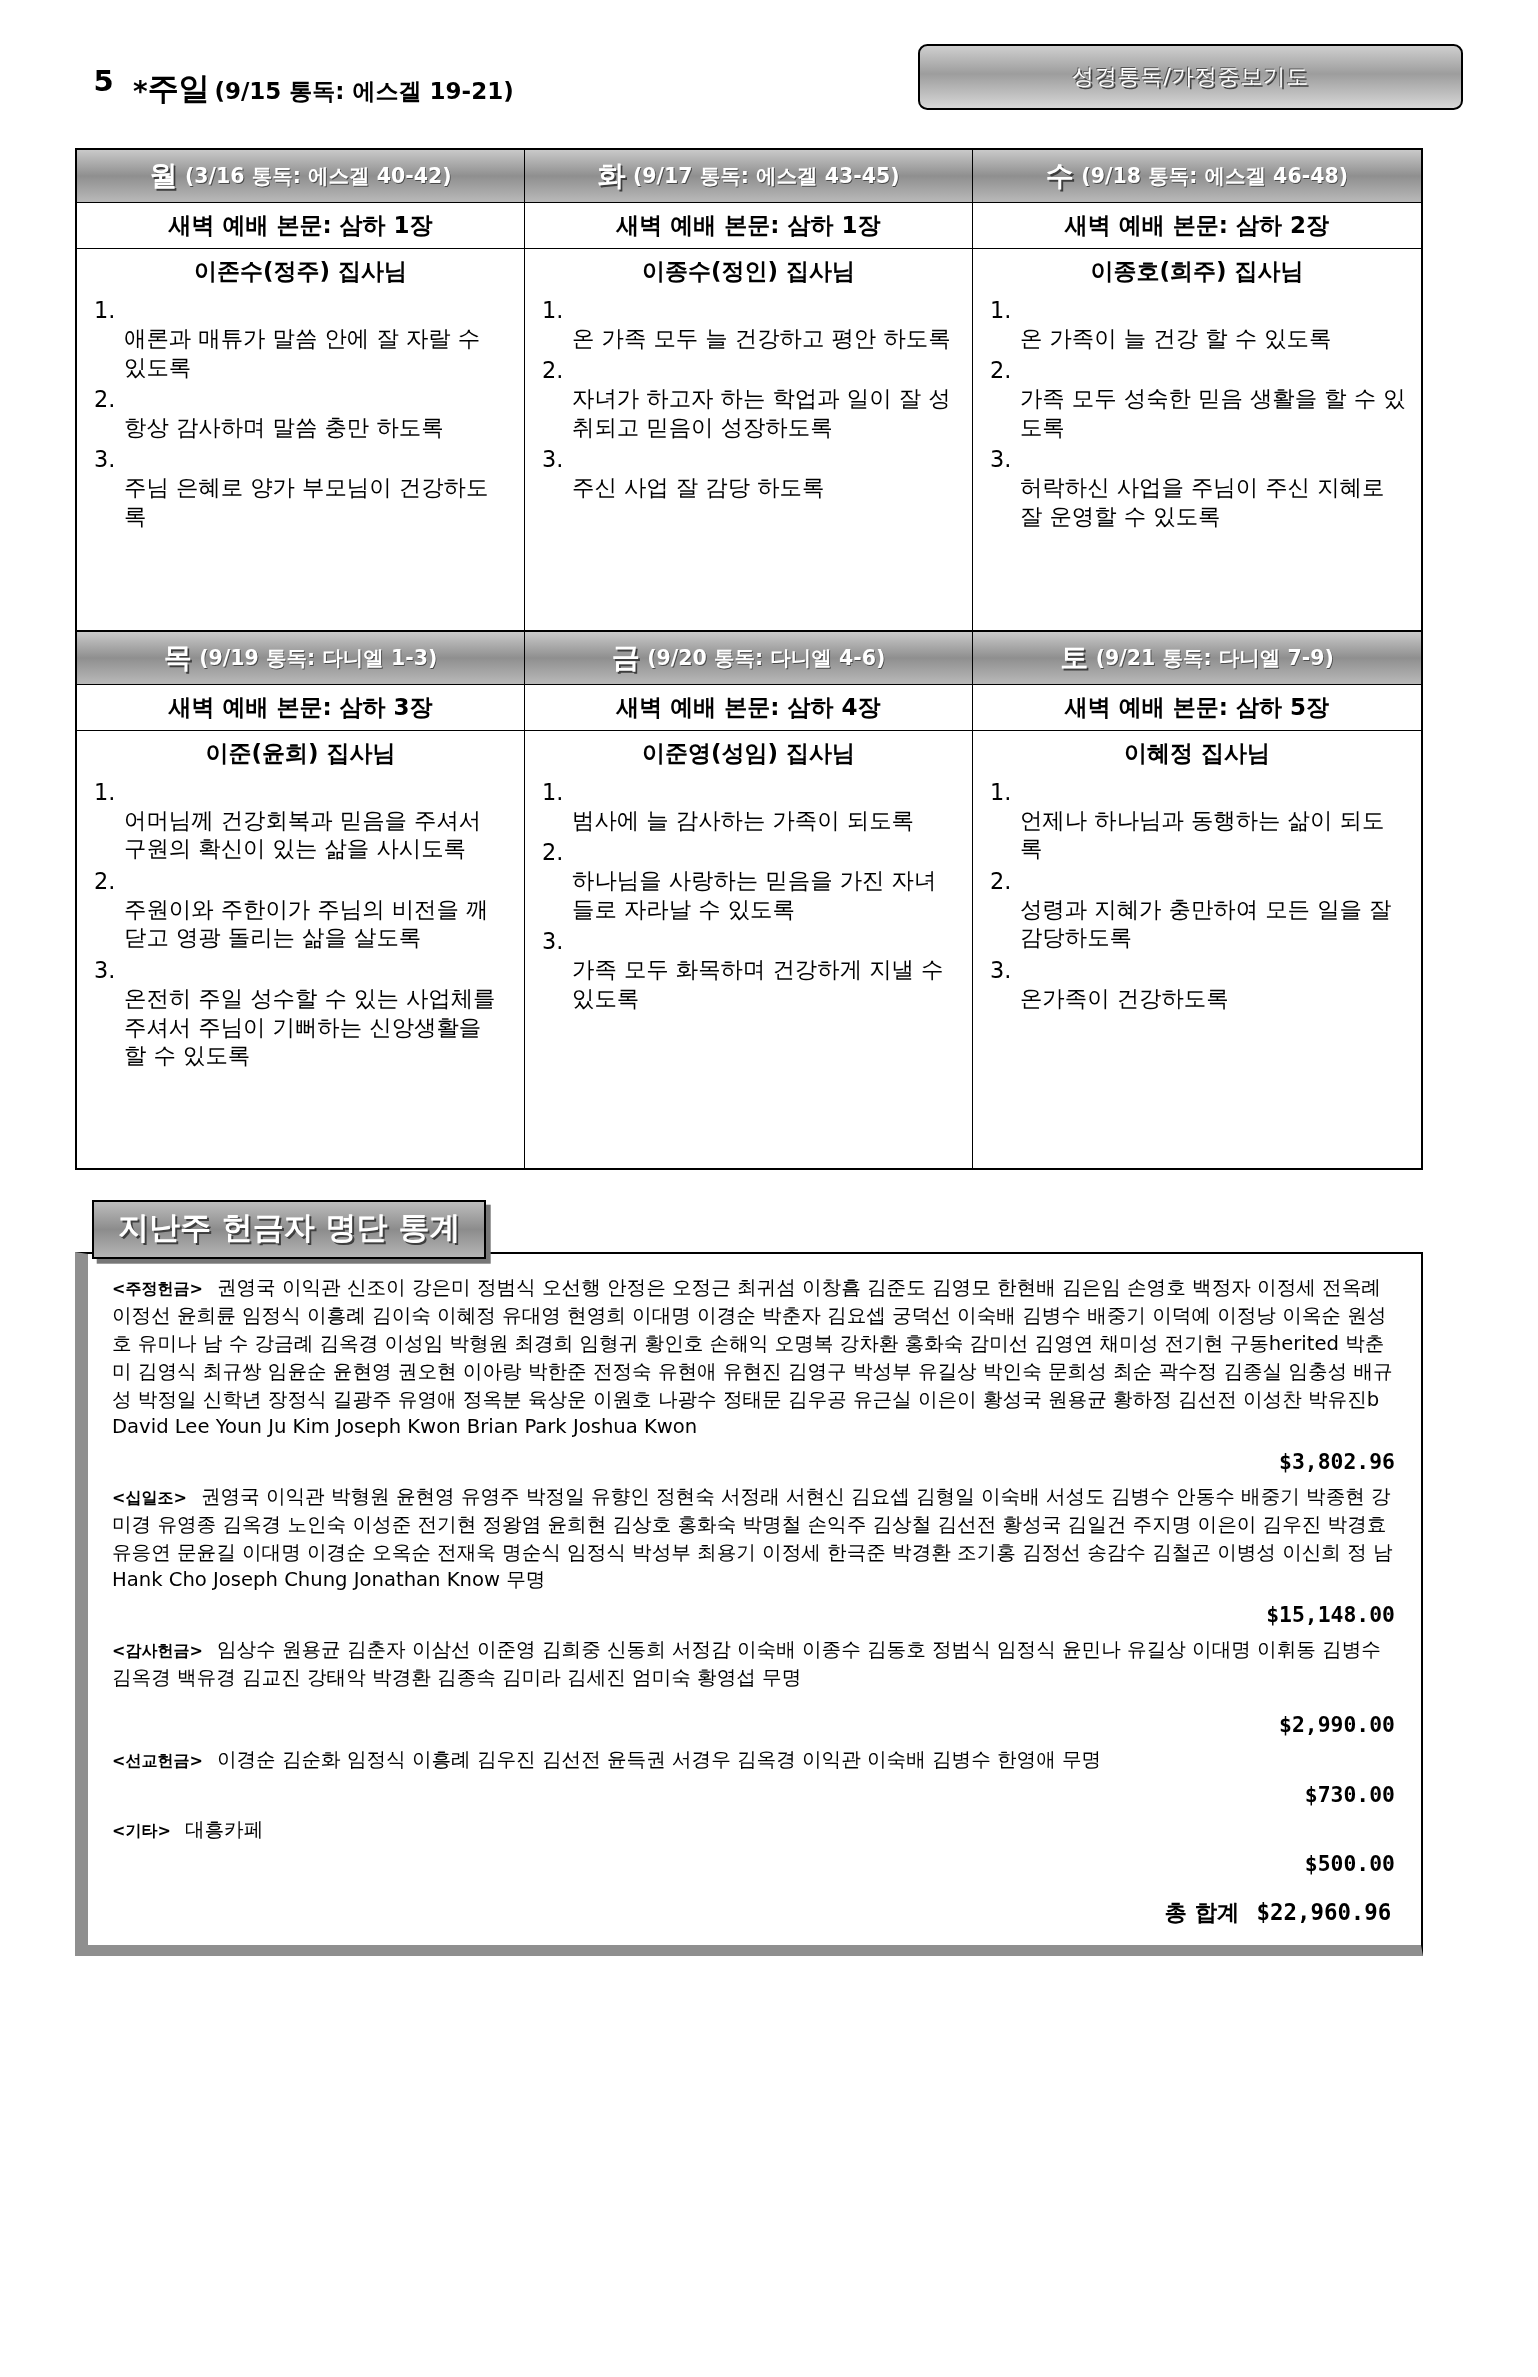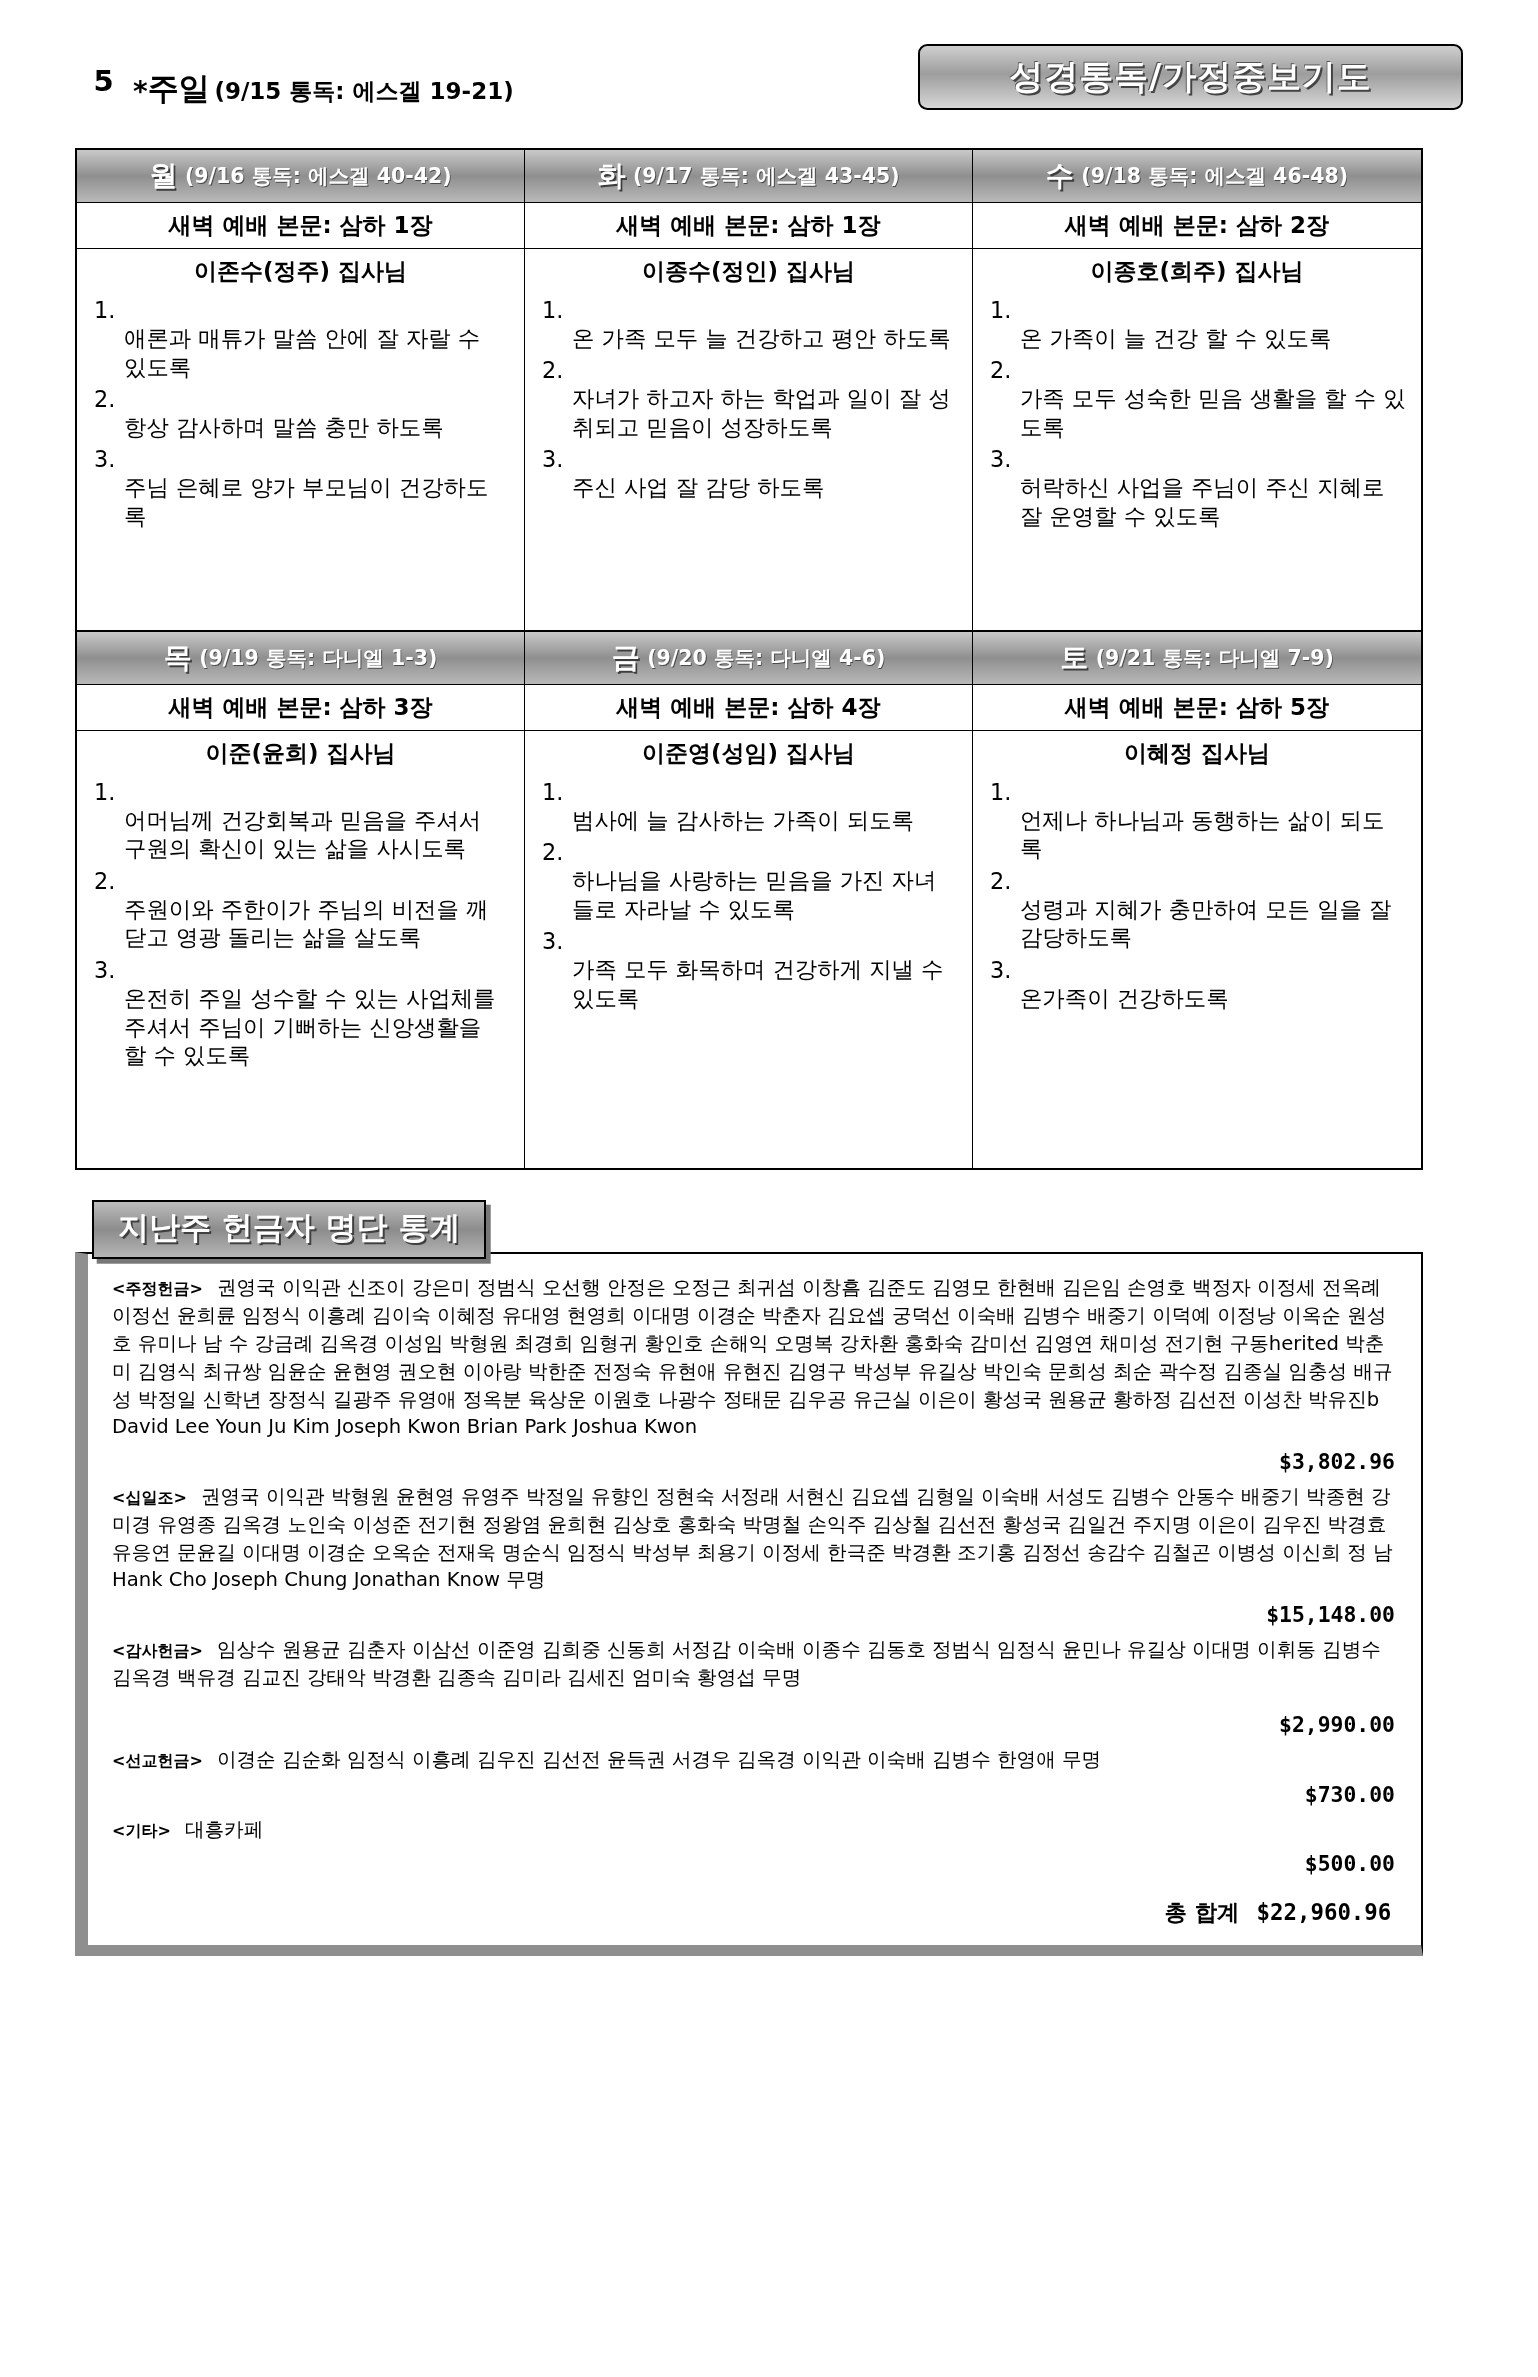--- a/index.html
+++ b/index.html
@@ -62,22 +62,22 @@
     width: 541px;
     height: 62px;
     border: 2.8px solid #000;
     border-radius: 9.3px;
     background: linear-gradient(to bottom, #cfcfcf 0%, #9d9d9d 45%, #d7d7d7 100%);
     display: flex;
     align-items: center;
     justify-content: center;
   }
   .banner-text {
-    font-size: 34px;
-    font-weight: bold;
+    font-size: 22px;
+    font-weight: normal;
     color: #ffffff;
     text-shadow: 1.9px 1.9px 0 #444, -0.9px -0.9px 0 #555;
     letter-spacing: 0.9px;
   }
 
   
   .week-grid {
     margin-top: 13px;
     border: 2.8px solid #000;
     width: 1348px;
@@ -237,21 +237,21 @@
     </div>
   </div>
 
   <div class="week-grid">
 
     <div class="week-row row-one">
 
       <div class="day-cell">
         <div class="day-head">
           <span class="day-name">월</span>
-          <span class="day-read">(9/16 통독: 에스겔 40-42)</span>
+          <span class="day-read">(3/16 통독: 에스겔 40-42)</span>
         </div>
         <div class="day-subject">새벽 예배 본문: 삼하 1장</div>
         <div class="day-person">이존수(정주) 집사님</div>
         <div class="day-prayers">
           <div class="prayer-item">
             <span class="prayer-num">1.</span>
             <span class="prayer-text">애론과 매튜가 말씀 안에 잘 자랄 수 있도록</span>
           </div>
           <div class="prayer-item">
             <span class="prayer-num">2.</span>

